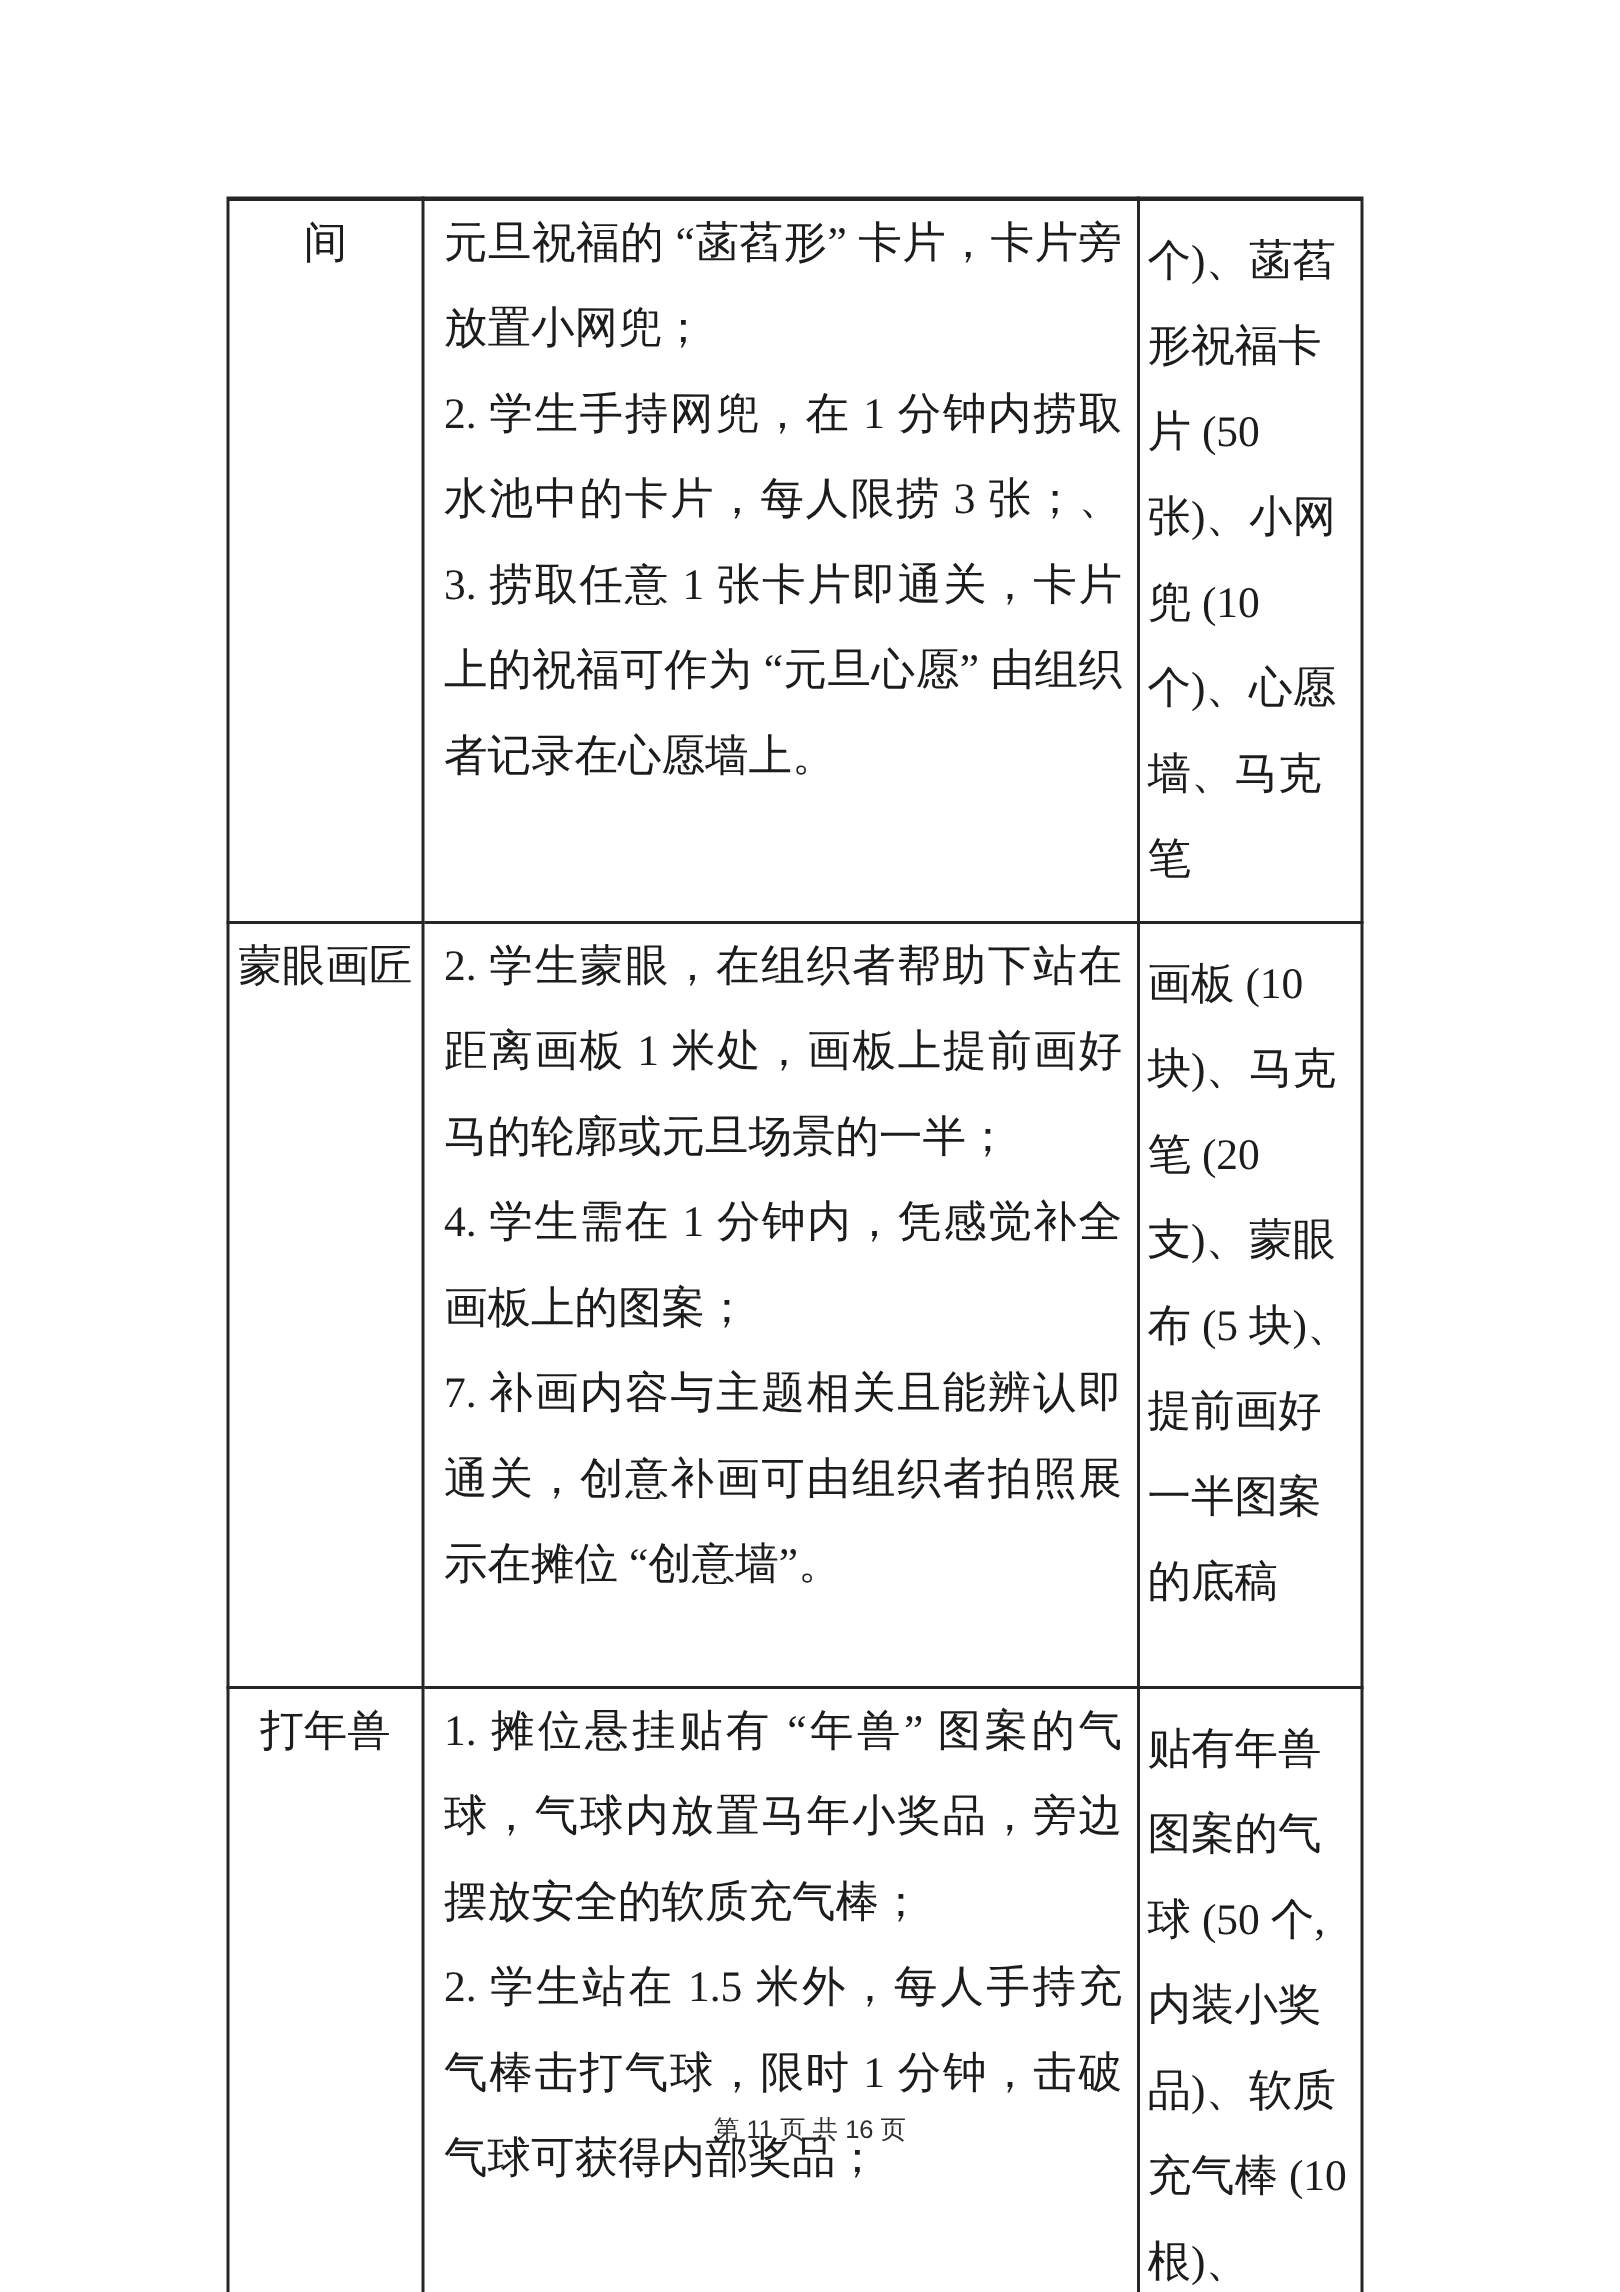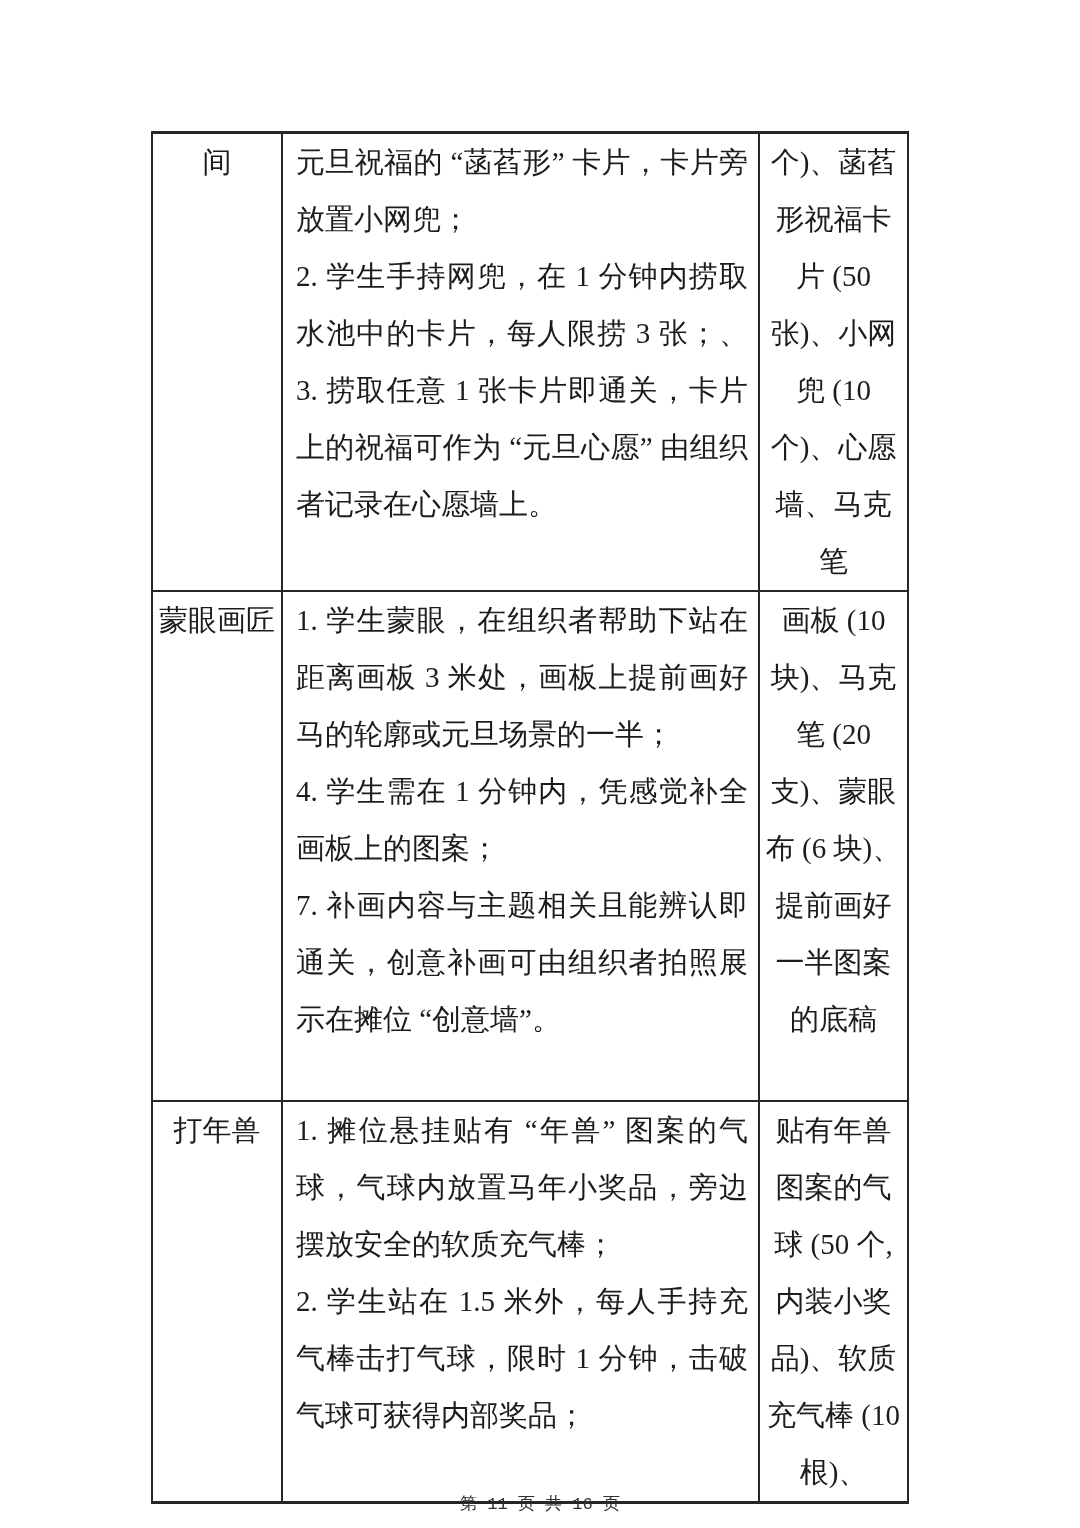--- a/index.html
+++ b/index.html
@@ -53,33 +53,32 @@
   td.v-top { vertical-align: top; }
 
   td.desc-cell {
     text-align: justify;
     padding: 0 10px 0 13px;
     margin-left: 44px;
   }
   td.desc-cell p { margin: 0; }
 
   td.mat-cell {
-    text-align: center;
-    padding: 0 5px;
+    padding: 12px 5px;
   }
 
   .footer {
     position: absolute;
-    top: 1492px;
+    top: 1408px;
     left: 0;
     width: 100%;
     text-align: center;
     font-size: 17px;
     color: #2e2e2e;
-    font-family: Liberation Mono, monospace;
+    font-family: Liberation Sans, sans-serif;
   }
 </style>
 </head>
 <body>
 
 <div class="page">
 
   <table class="doc-table">
     <colgroup>
       <col class="c1">
@@ -92,25 +91,25 @@
         <td class="desc-cell v-top">
           <p>元旦祝福的 “菡萏形” 卡片，卡片旁放置小网兜；</p>
           <p>2. 学生手持网兜，在 1 分钟内捞取水池中的卡片，每人限捞 3 张；、3. 捞取任意 1 张卡片即通关，卡片上的祝福可作为 “元旦心愿” 由组织者记录在心愿墙上。</p>
         </td>
         <td class="mat-cell v-top">个)、菡萏形祝福卡片 (50 张)、小网兜 (10 个)、心愿墙、马克笔</td>
       </tr>
 
       <tr class="r1">
         <td class="name-cell v-mid">蒙眼画匠</td>
         <td class="desc-cell v-top">
-          <p>1. 学生蒙眼，在组织者帮助下站在距离画板 3 米处，画板上提前画好马的轮廓或元旦场景的一半；</p>
+          <p>2. 学生蒙眼，在组织者帮助下站在距离画板 1 米处，画板上提前画好马的轮廓或元旦场景的一半；</p>
           <p>4. 学生需在 1 分钟内，凭感觉补全画板上的图案；</p>
           <p>7. 补画内容与主题相关且能辨认即通关，创意补画可由组织者拍照展示在摊位 “创意墙”。</p>
         </td>
-        <td class="mat-cell v-mid">画板 (10 块)、马克笔 (20 支)、蒙眼布 (6 块)、提前画好一半图案的底稿</td>
+        <td class="mat-cell v-mid">画板 (10 块)、马克笔 (20 支)、蒙眼布 (5 块)、提前画好一半图案的底稿</td>
       </tr>
 
       <tr class="r2">
         <td class="name-cell v-mid">打年兽</td>
         <td class="desc-cell v-top">
           <p>1. 摊位悬挂贴有 “年兽” 图案的气球，气球内放置马年小奖品，旁边摆放安全的软质充气棒；</p>
           <p>2. 学生站在 1.5 米外，每人手持充气棒击打气球，限时 1 分钟，击破气球可获得内部奖品；</p>
         </td>
         <td class="mat-cell v-mid">贴有年兽图案的气球 (50 个, 内装小奖品)、软质充气棒 (10 根)、</td>
       </tr>

